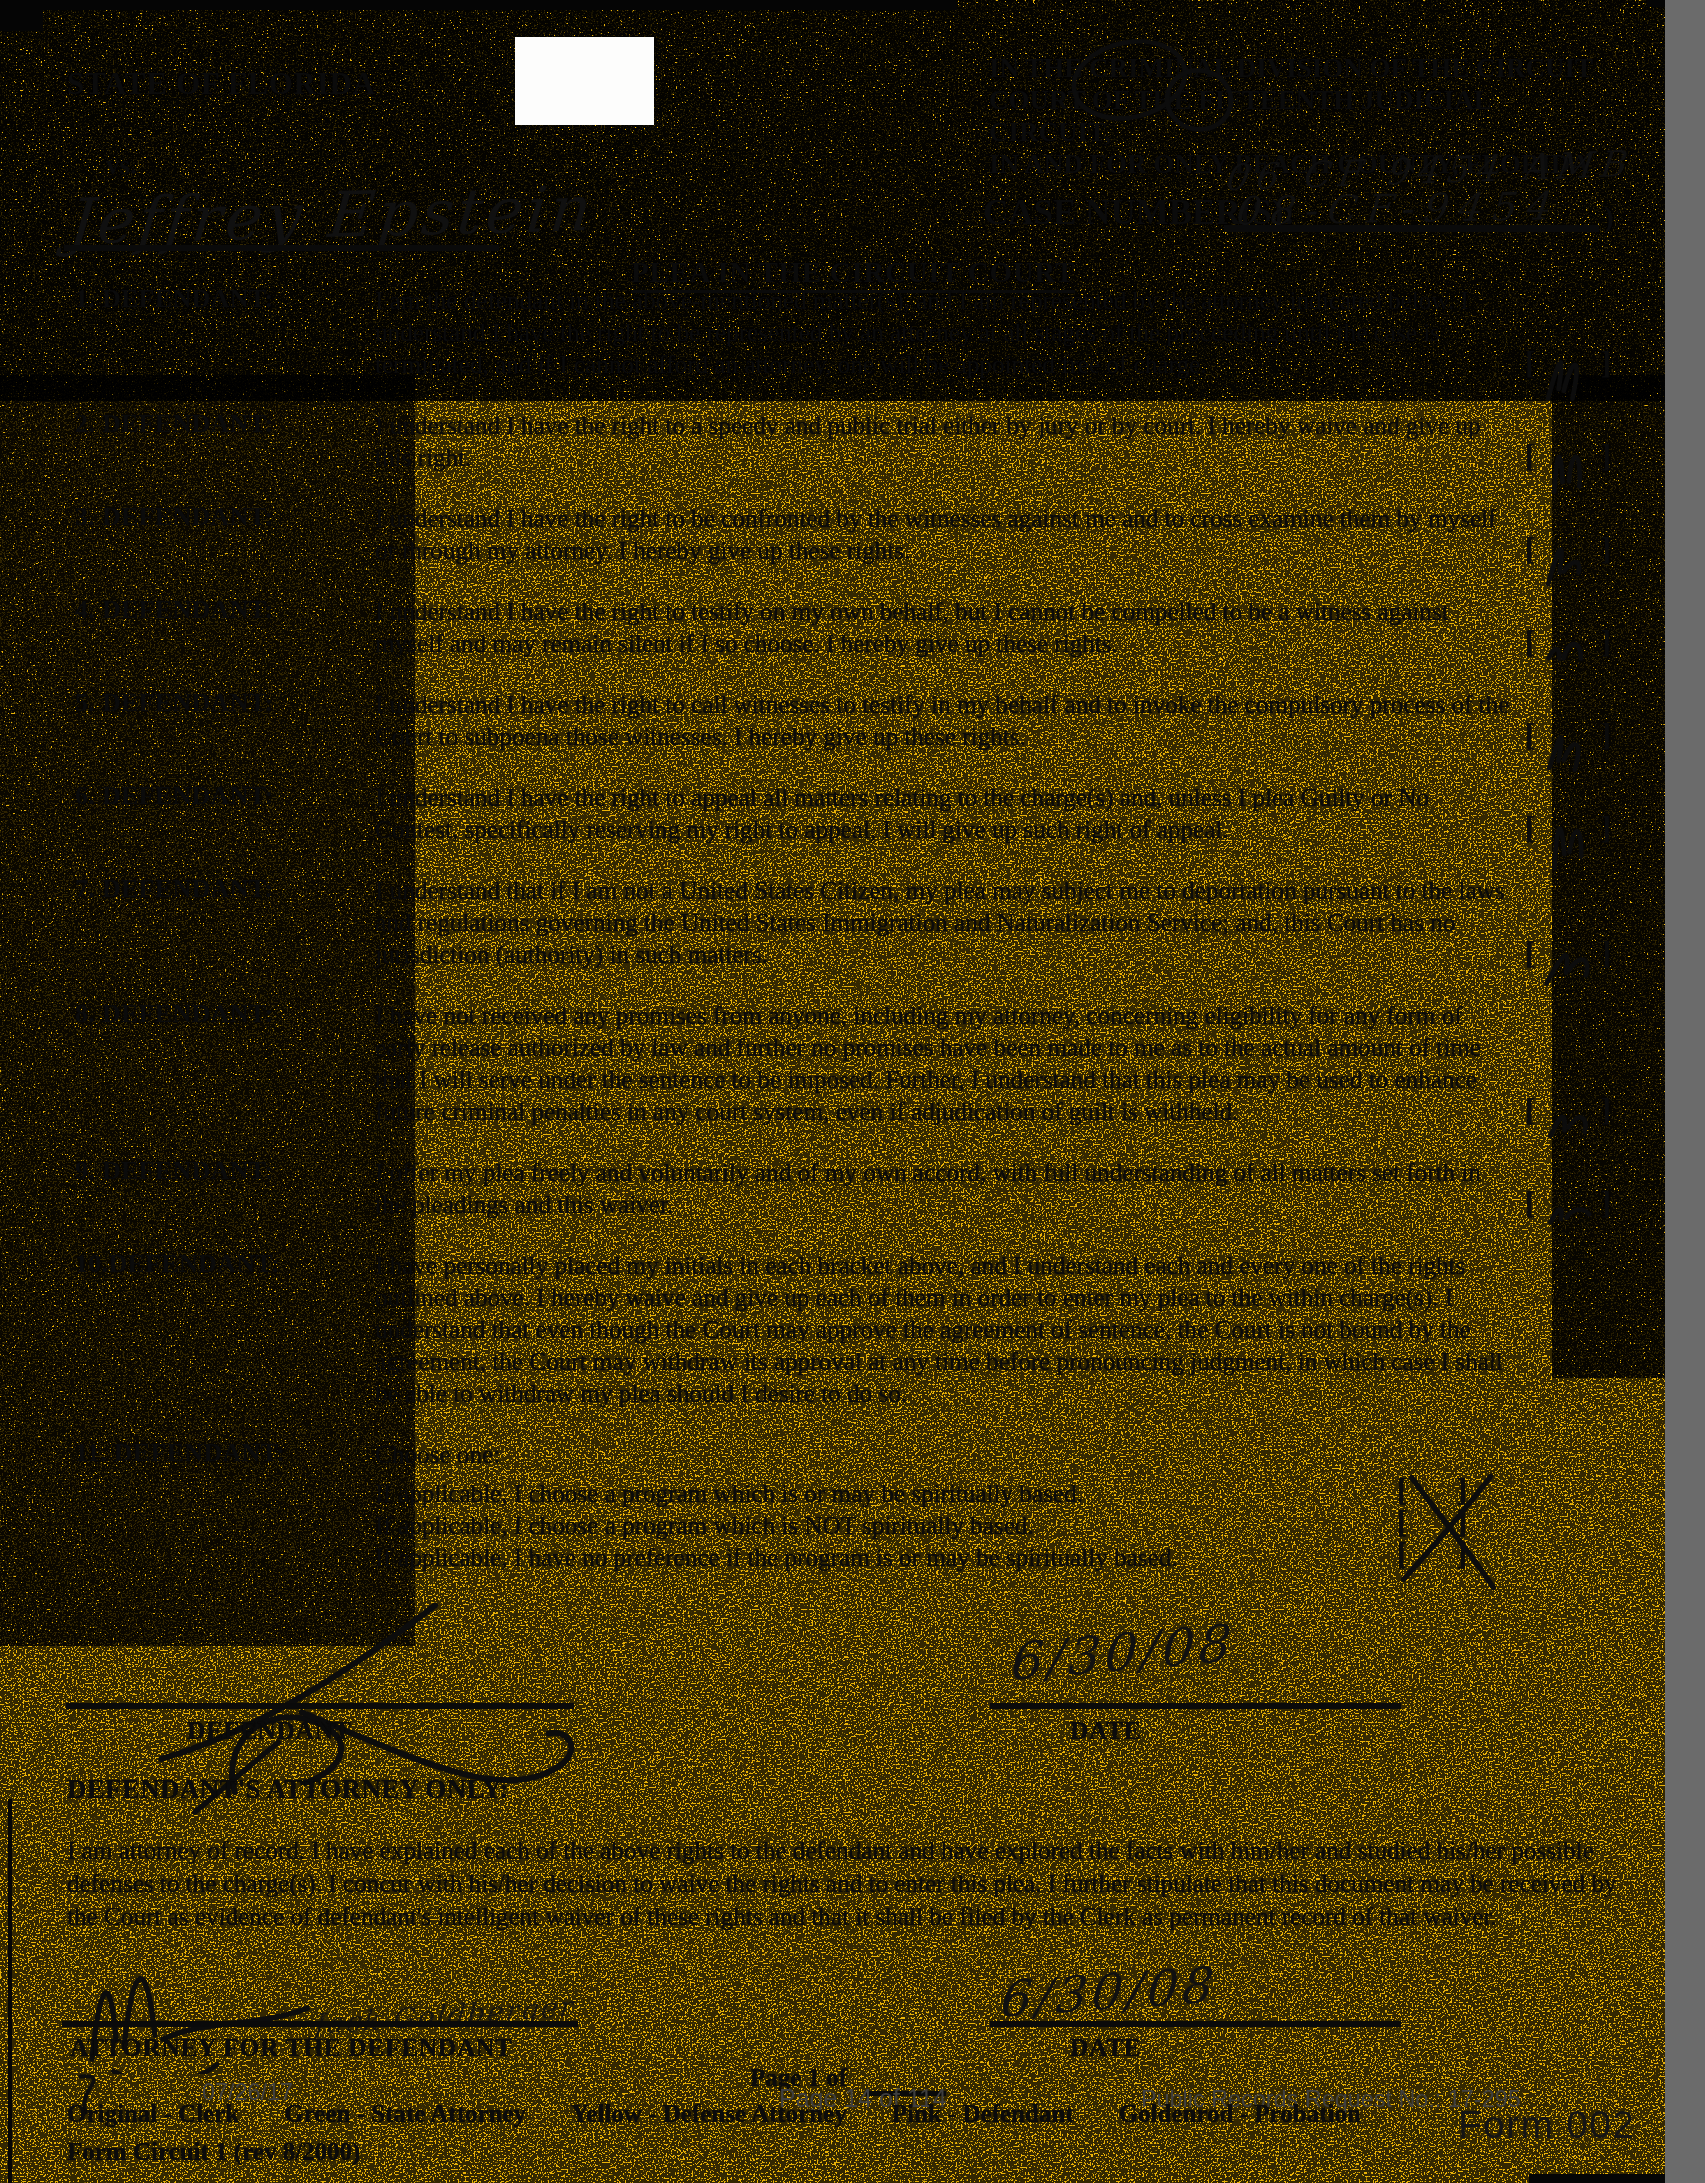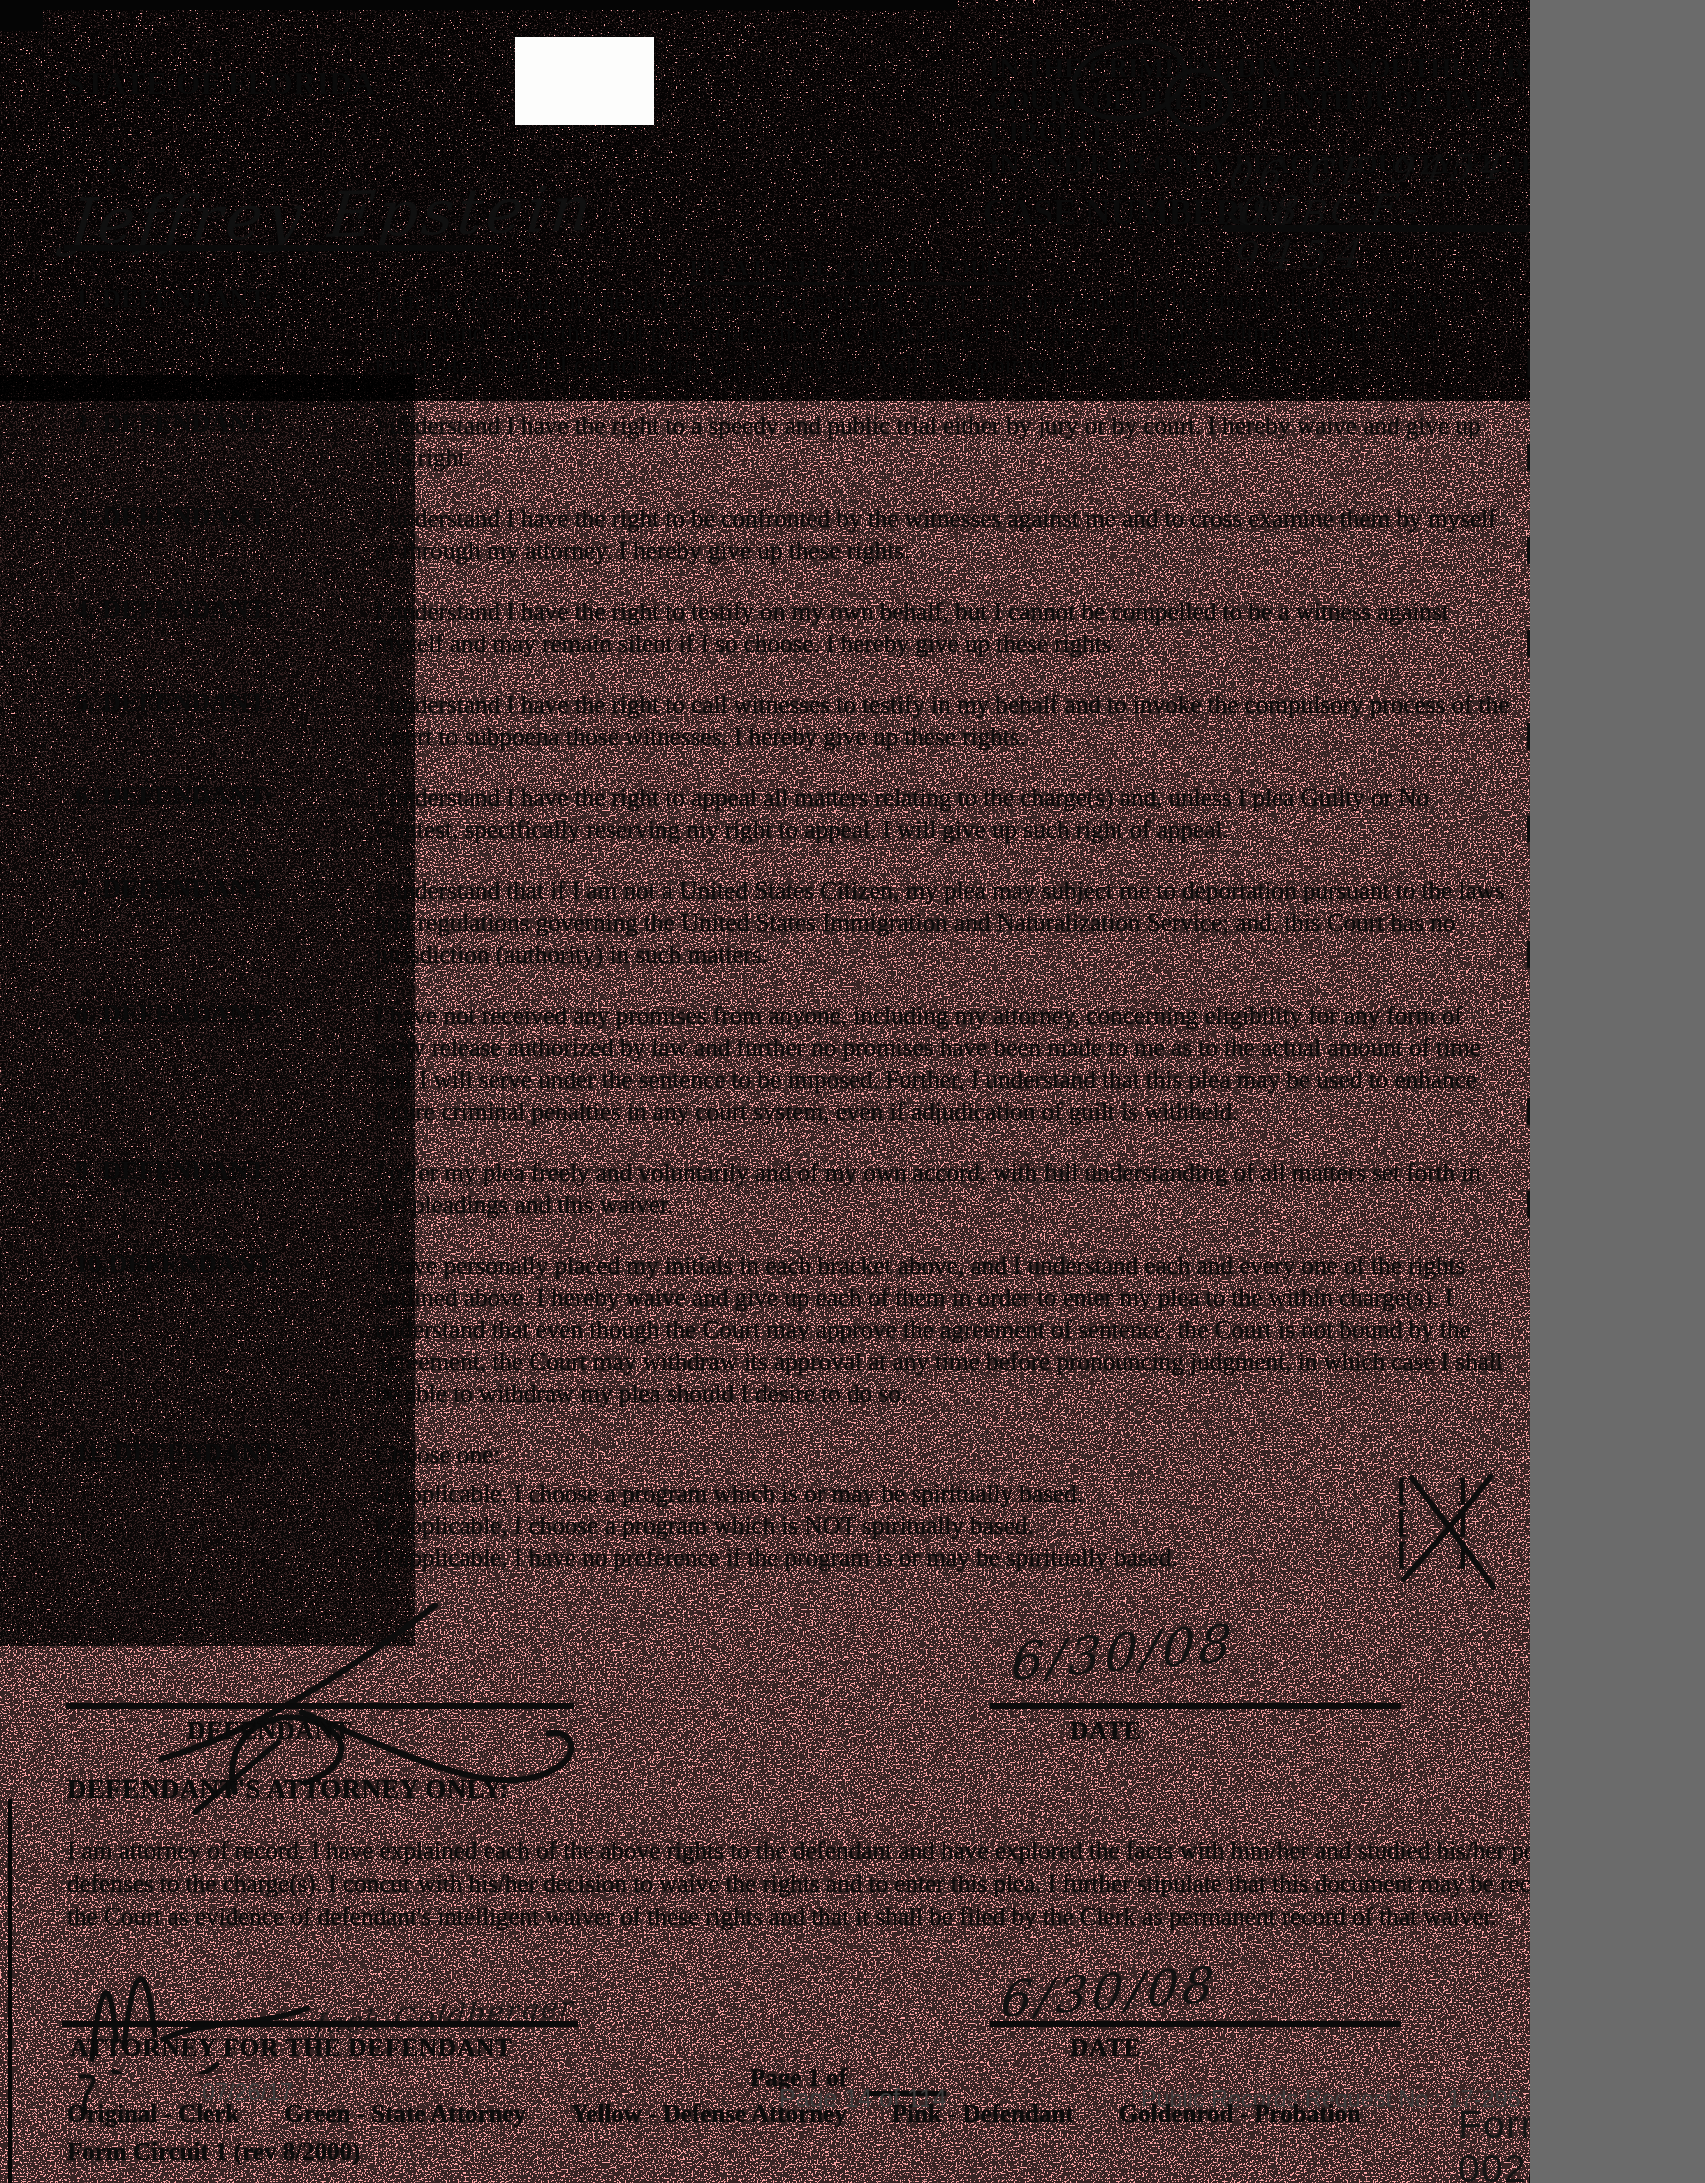--- a/index.html
+++ b/index.html
@@ -1,27 +1,27 @@
 <!DOCTYPE html>
 <html style="font-size:10.7px"><head>
 <meta charset="utf-8">
 <style>
   html,body{margin:0;padding:0;background:#6b6b6b;}
-  .page{position:relative;width:1530px;height:2183px;background:#fca5a5;overflow:hidden;
+  .page{position:relative;width:1665px;height:2183px;background:#eab308;overflow:hidden;
         font-family:"Liberation Serif",serif;color:#0b0b0b;}
   .noise{position:absolute;pointer-events:none;}
   .abs{position:absolute;}
   .bar{position:absolute;background:#050505;}
   .whitepatch{position:absolute;background:#fdfdfc;}
   .t{text-shadow:0 0 0.7px rgba(0,0,0,.85), 0 0 1.3px rgba(10,10,10,.25);}
   .state{font-size:31px;font-weight:bold;letter-spacing:0.7px;}
   .vs{font-size:27px;font-weight:bold;}
   .court{font-size:27px;font-weight:bold;line-height:32px;width:615px;letter-spacing:0px;}
   .case-label{font-size:35px;font-weight:bold;}
-  .title{font-size:21px;font-weight:bold;border-bottom:3.3px solid #0a0a0a;padding-bottom:2px;letter-spacing:0.7px;}
+  .title{font-size:29px;font-weight:bold;border-bottom:3.3px solid #0a0a0a;padding-bottom:2px;letter-spacing:0.7px;}
   .items{position:absolute;left:75px;top:284px;width:1540px;}
   .item{display:flex;margin-bottom:29px;position:relative;}
   .item .lbl{flex:0 0 300px;font-size:26px;font-weight:bold;letter-spacing:0.3px;}
   .item .txt{flex:1;font-size:25.4px;line-height:32px;letter-spacing:-0.1px;padding-right:100px;position:relative;}
   .bracket{position:absolute;right:4px;bottom:-6.7px;width:86px;font-size:31px;font-weight:bold;
            display:flex;justify-content:space-between;height:40px;}
   .bracket .init{position:absolute;left:14.7px;top:-10.7px;}
   .options{position:relative;margin-top:6.7px;}
   .optrow{position:relative;line-height:32px;}
   .optbracket{position:absolute;left:1022px;top:-2.7px;width:70px;font-size:31px;font-weight:bold;

